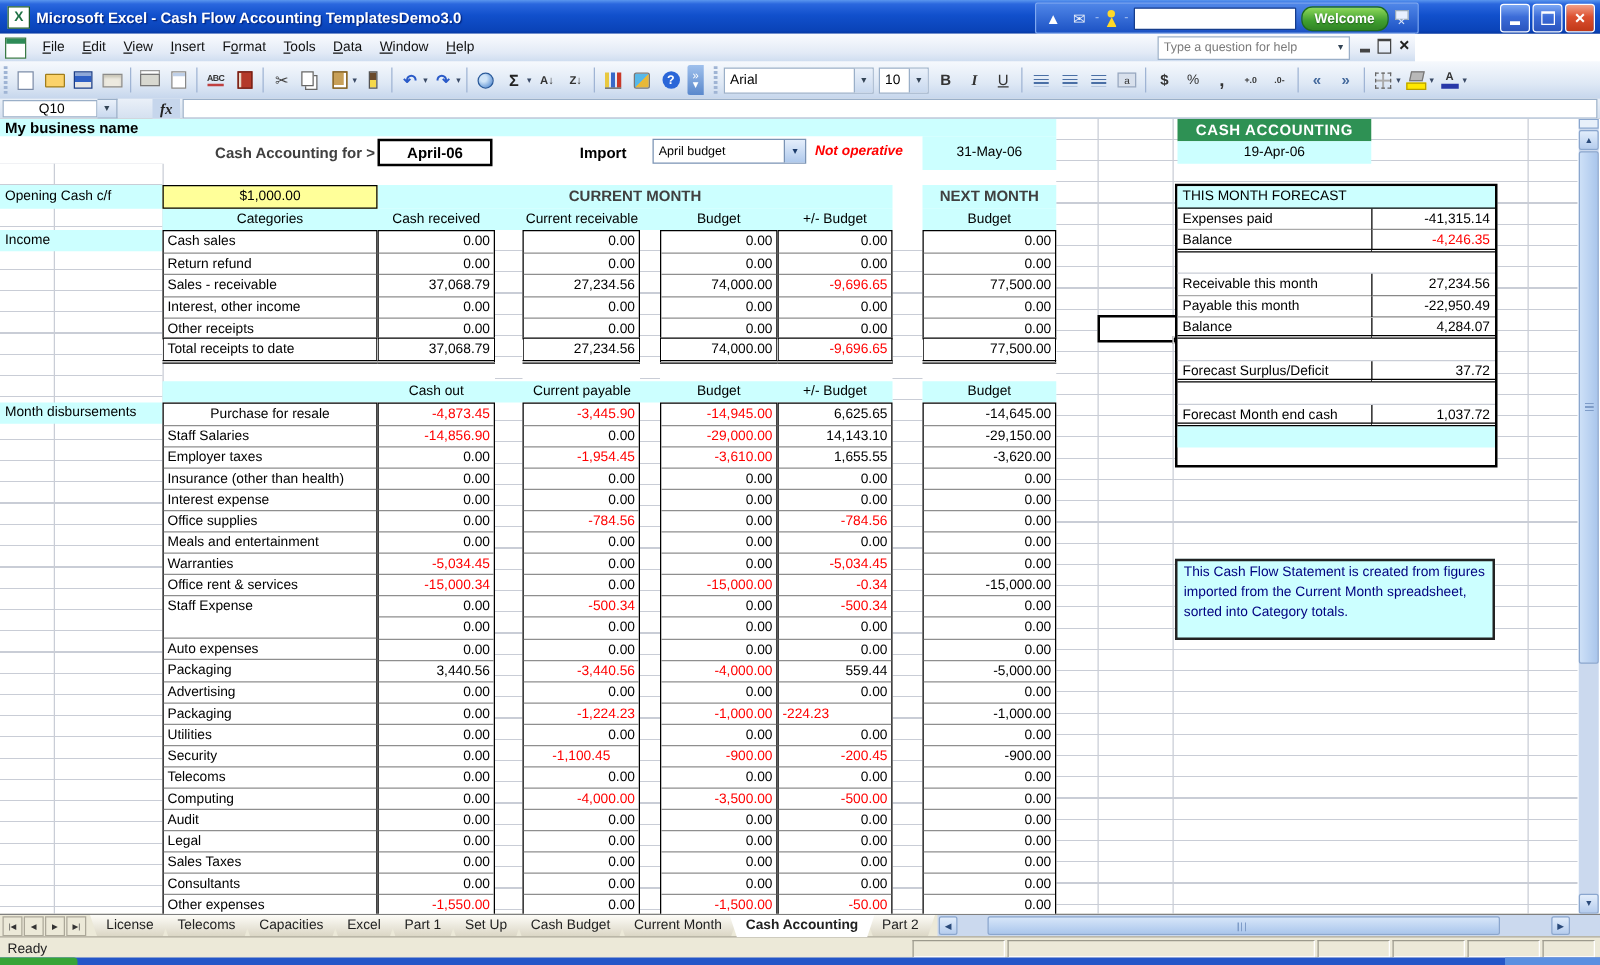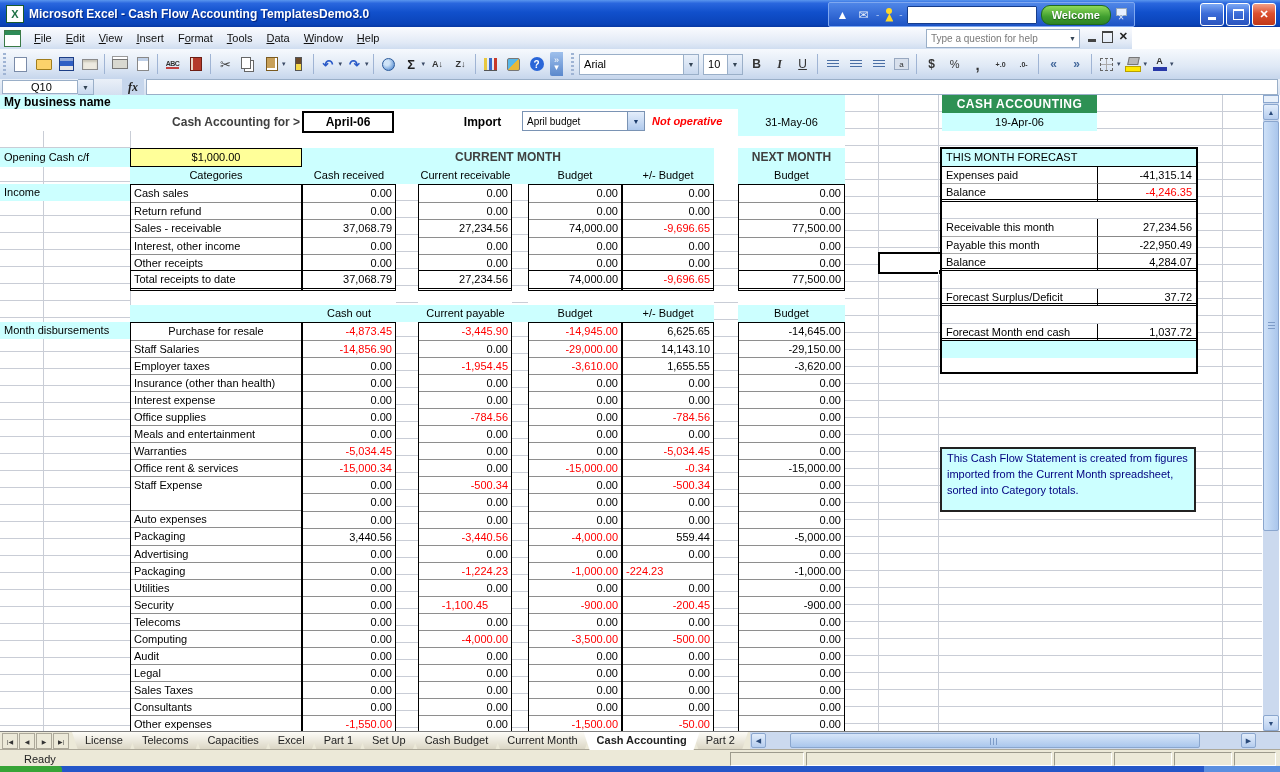--- a/index.html
+++ b/index.html
@@ -169,21 +169,21 @@
   .hsb{flex:1;position:relative;background:#CBD9EE;margin-left:2px;}
   .hbtn{position:absolute;top:1px;width:15px;height:15px;background:linear-gradient(180deg,#E2EDFB,#B6CDEE);border:1px solid #8AA6CE;border-radius:2px;
     display:flex;align-items:center;justify-content:center;font-size:7px;color:#2a4a7a;box-sizing:border-box;}
   .hthumb{position:absolute;top:1px;height:15px;background:linear-gradient(180deg,#D7E6F9,#AAC6EC);border:1px solid #8AA6CE;border-radius:2px;box-sizing:border-box;}
   .hthumb::after{content:"";position:absolute;top:4px;left:50%;width:9px;height:7px;margin-left:-5px;
     background:repeating-linear-gradient(90deg,#7E9CC8 0 1px,transparent 1px 3px);}
 
   
   .statusbar{position:absolute;left:0;top:749px;width:1280px;height:17px;background:#ECE9D8;border-top:1px solid #ACA899;
     font-size:11px;color:#222;display:flex;align-items:center;}
-  .status-text{padding-left:24px;text-align:right;}
+  .status-text{padding-left:6px;text-align:right;}
   .spanes{position:absolute;right:4px;top:2px;display:flex;gap:2px;}
   .spane{height:12px;border:1px solid;border-color:#9C9A8C #FFF #FFF #9C9A8C;background:#ECE9D8;}
 
   
   .taskbar{position:absolute;left:0;top:766px;width:1280px;height:6px;background:#2456C8;}
   .taskbar .start{position:absolute;left:0;top:0;width:62px;height:6px;background:#37A437;border-radius:0 3px 0 0;}
   .taskbar .tray{position:absolute;right:0;top:0;width:76px;height:6px;background:#5A8FE0;}
 </style>
 </head>
 <body>

